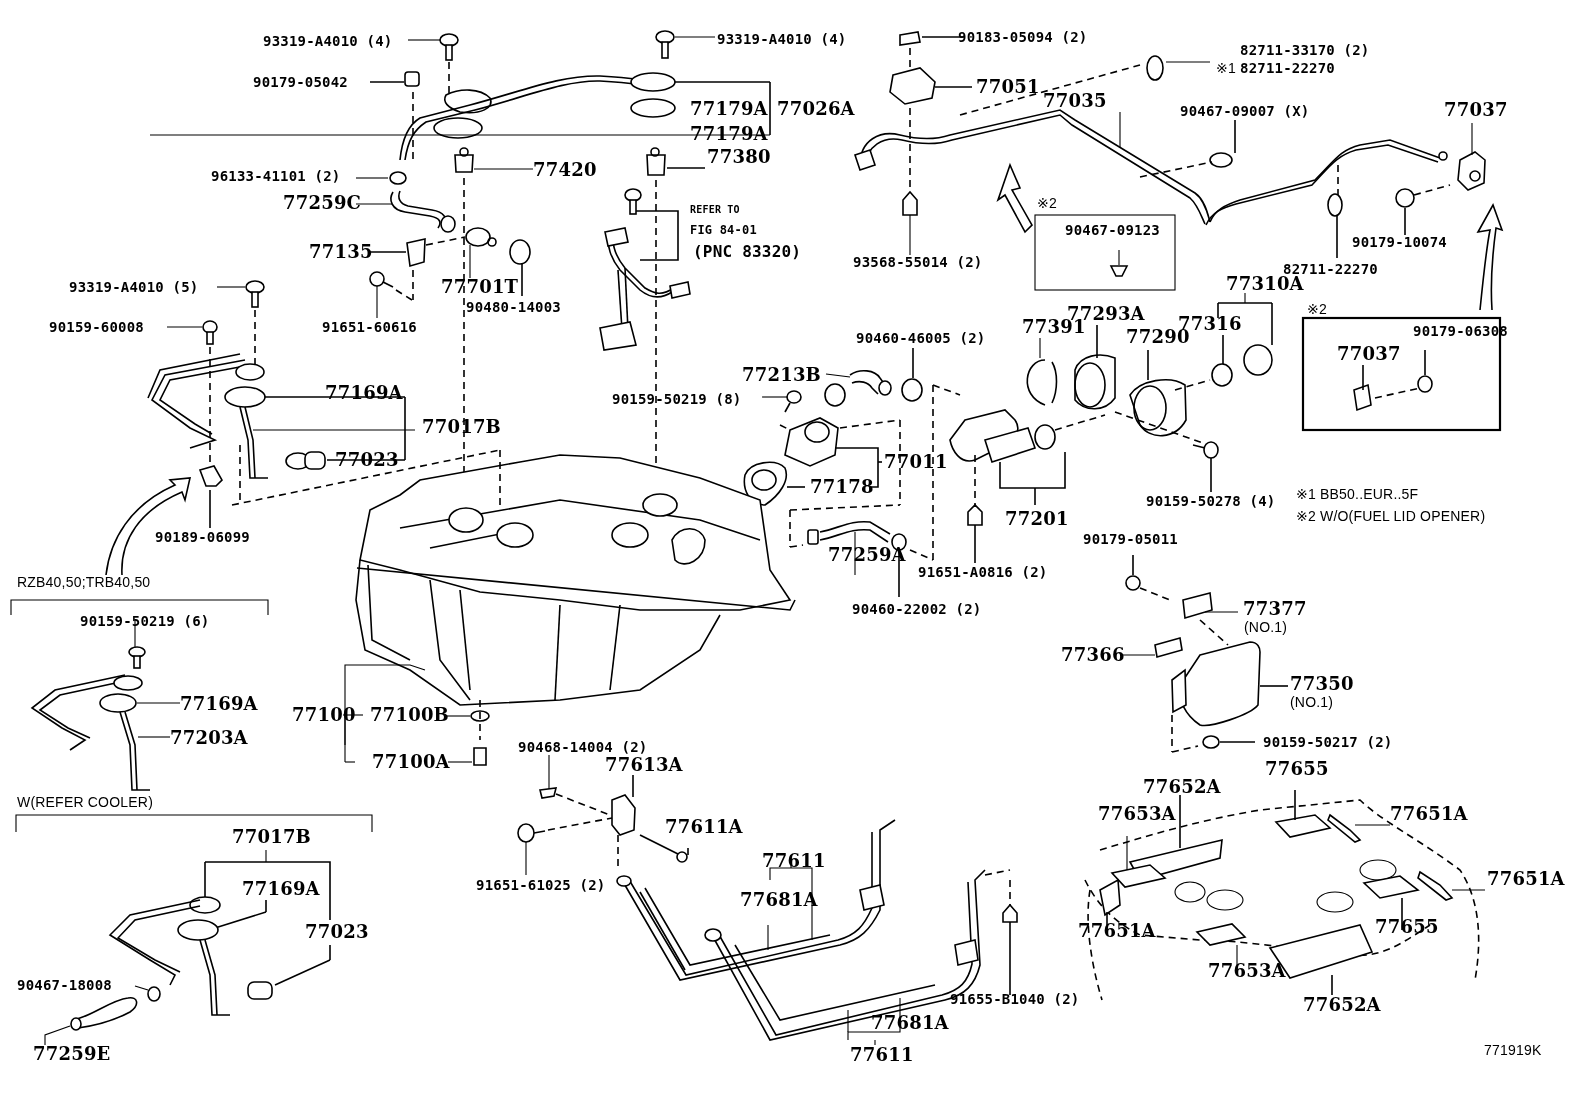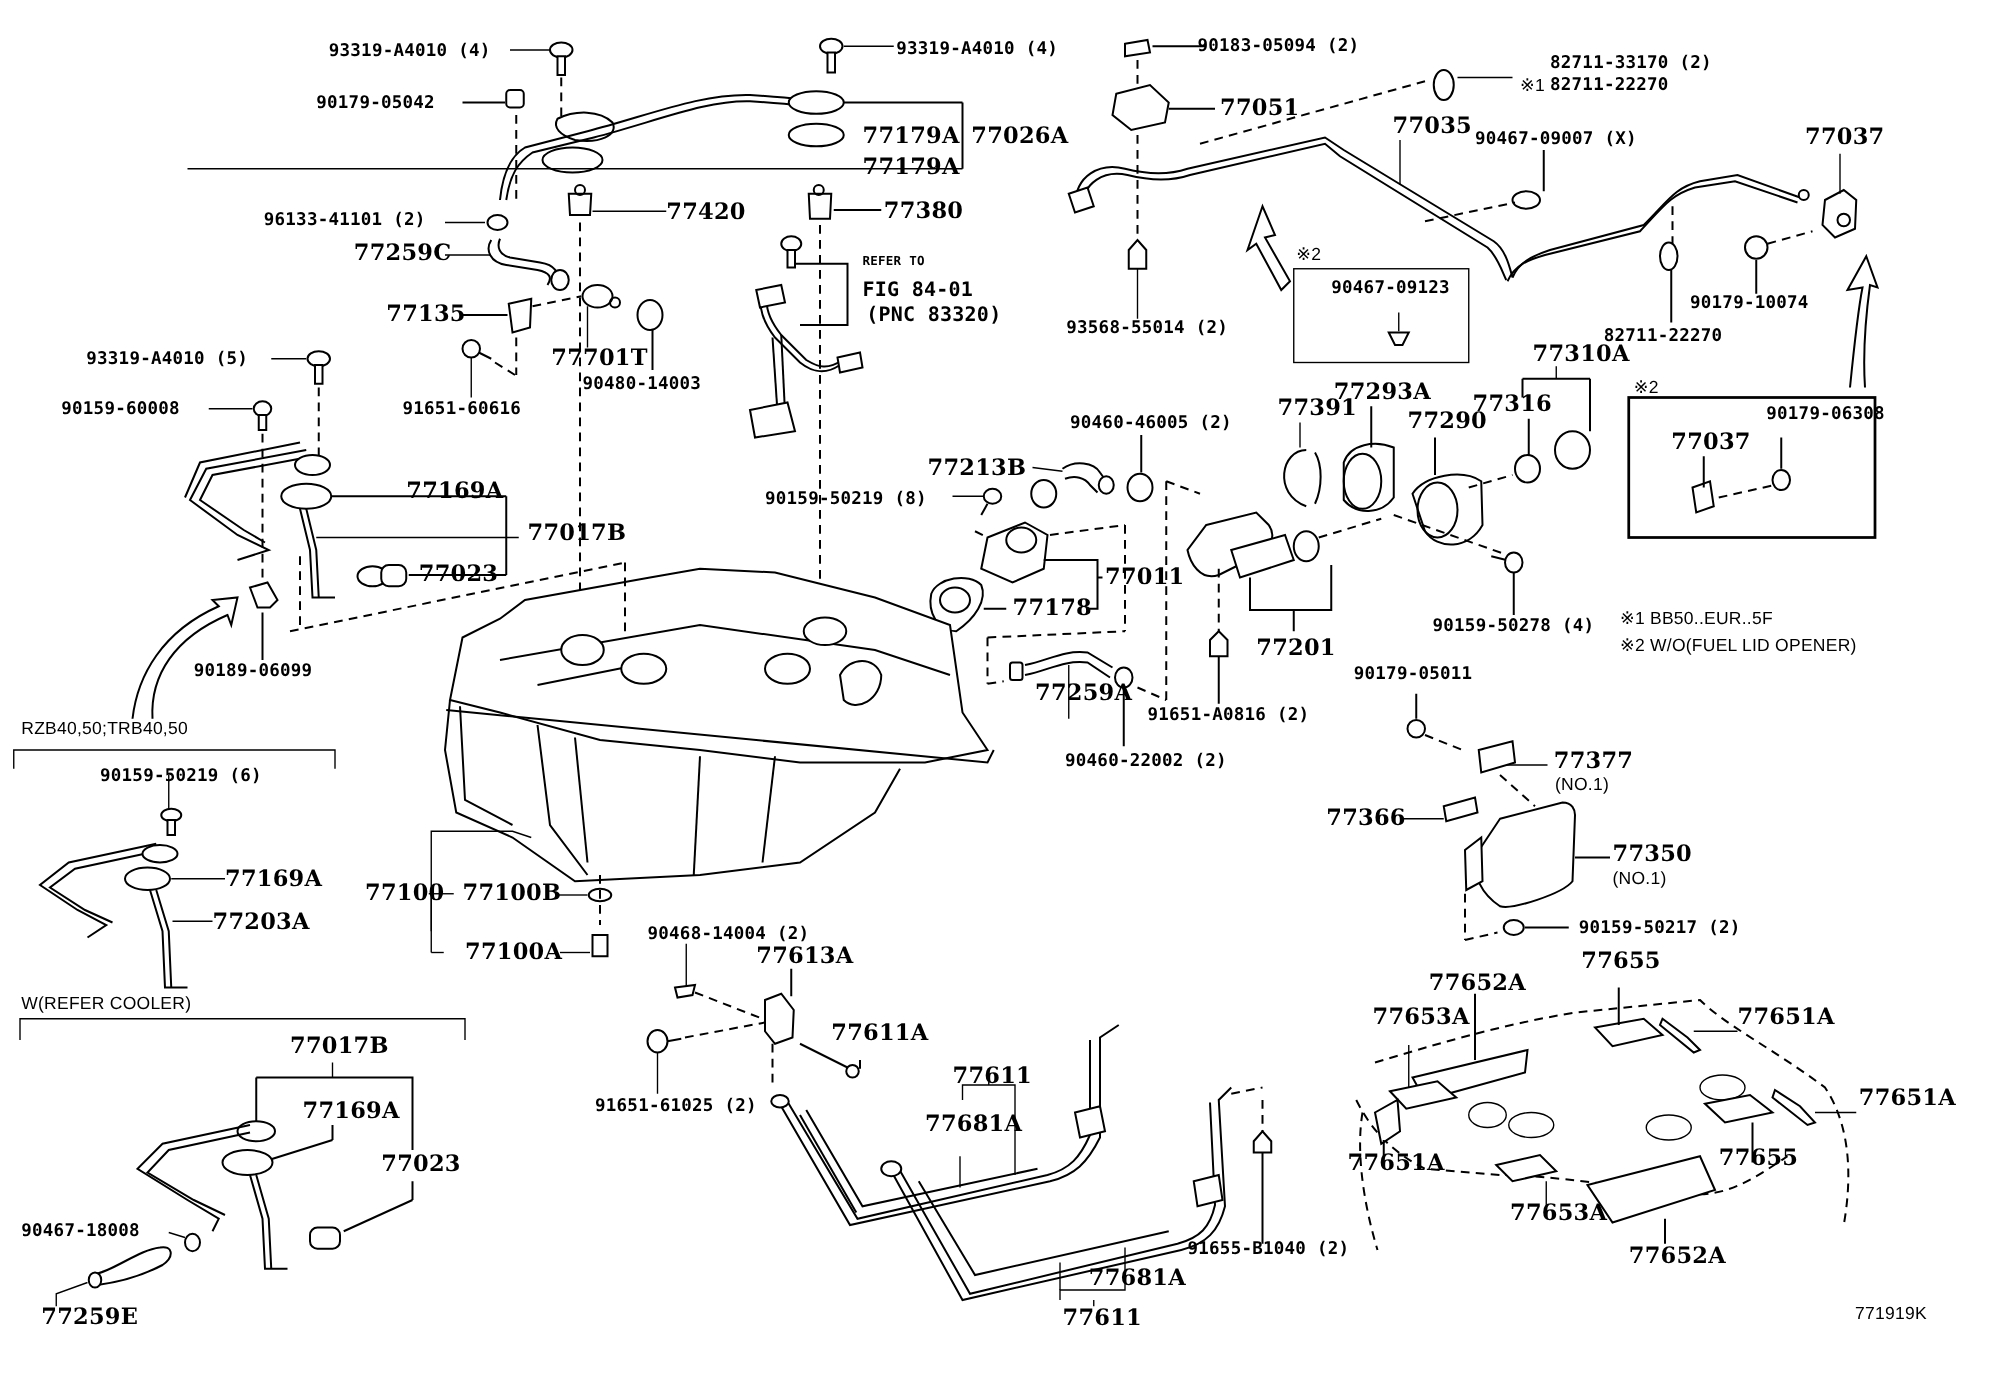--- a/index.html
+++ b/index.html
@@ -516,32 +516,32 @@
 <span class="lbl mono" style="left:49px;top:320px">90159-60008</span>
 <span class="lbl mono" style="left:322px;top:320px">91651-60616</span>
 <span class="lbl pl" style="left:441px;top:278px">77701T</span>
 <span class="lbl mono" style="left:466px;top:300px">90480-14003</span>
 <span class="lbl pl" style="left:533px;top:161px">77420</span>
 
 <span class="lbl mono" style="left:717px;top:32px">93319-A4010 (4)</span>
 <span class="lbl pl" style="left:690px;top:100px">77179A</span>
 <span class="lbl pl" style="left:777px;top:100px">77026A</span>
 <span class="lbl pl" style="left:690px;top:125px">77179A</span>
-<span class="lbl pl" style="left:707px;top:160px">77380</span>
+<span class="lbl pl" style="left:707px;top:148px">77380</span>
 <span class="lbl mono" style="left:690px;top:205px;font-size:10px">REFER TO</span>
-<span class="lbl mono" style="left:690px;top:224px;font-size:16px">FIG 84-01</span>
+<span class="lbl mono" style="left:690px;top:224px;font-size:12px">FIG 84-01</span>
 <span class="lbl mono" style="left:693px;top:244px;font-size:16px">(PNC 83320)</span>
 
 <span class="lbl mono" style="left:958px;top:30px">90183-05094 (2)</span>
 <span class="lbl pl" style="left:976px;top:78px">77051</span>
 <span class="lbl mono" style="left:853px;top:255px">93568-55014 (2)</span>
 <span class="lbl mono" style="left:1240px;top:43px">82711-33170 (2)</span>
 <span class="lbl note" style="left:1216px;top:61px">※1</span>
 <span class="lbl mono" style="left:1240px;top:61px">82711-22270</span>
-<span class="lbl pl" style="left:1114px;top:92px">77035</span>
+<span class="lbl pl" style="left:1043px;top:92px">77035</span>
 <span class="lbl mono" style="left:1180px;top:104px">90467-09007 (X)</span>
 <span class="lbl pl" style="left:1444px;top:101px">77037</span>
 <span class="lbl note" style="left:1037px;top:196px">※2</span>
 <span class="lbl mono" style="left:1065px;top:223px">90467-09123</span>
 <span class="lbl mono" style="left:1352px;top:235px">90179-10074</span>
 <span class="lbl mono" style="left:1283px;top:262px">82711-22270</span>
 <span class="lbl pl" style="left:1226px;top:275px">77310A</span>
 <span class="lbl note" style="left:1307px;top:302px">※2</span>
 <span class="lbl mono" style="left:1413px;top:324px">90179-06308</span>
 <span class="lbl pl" style="left:1337px;top:345px">77037</span>

